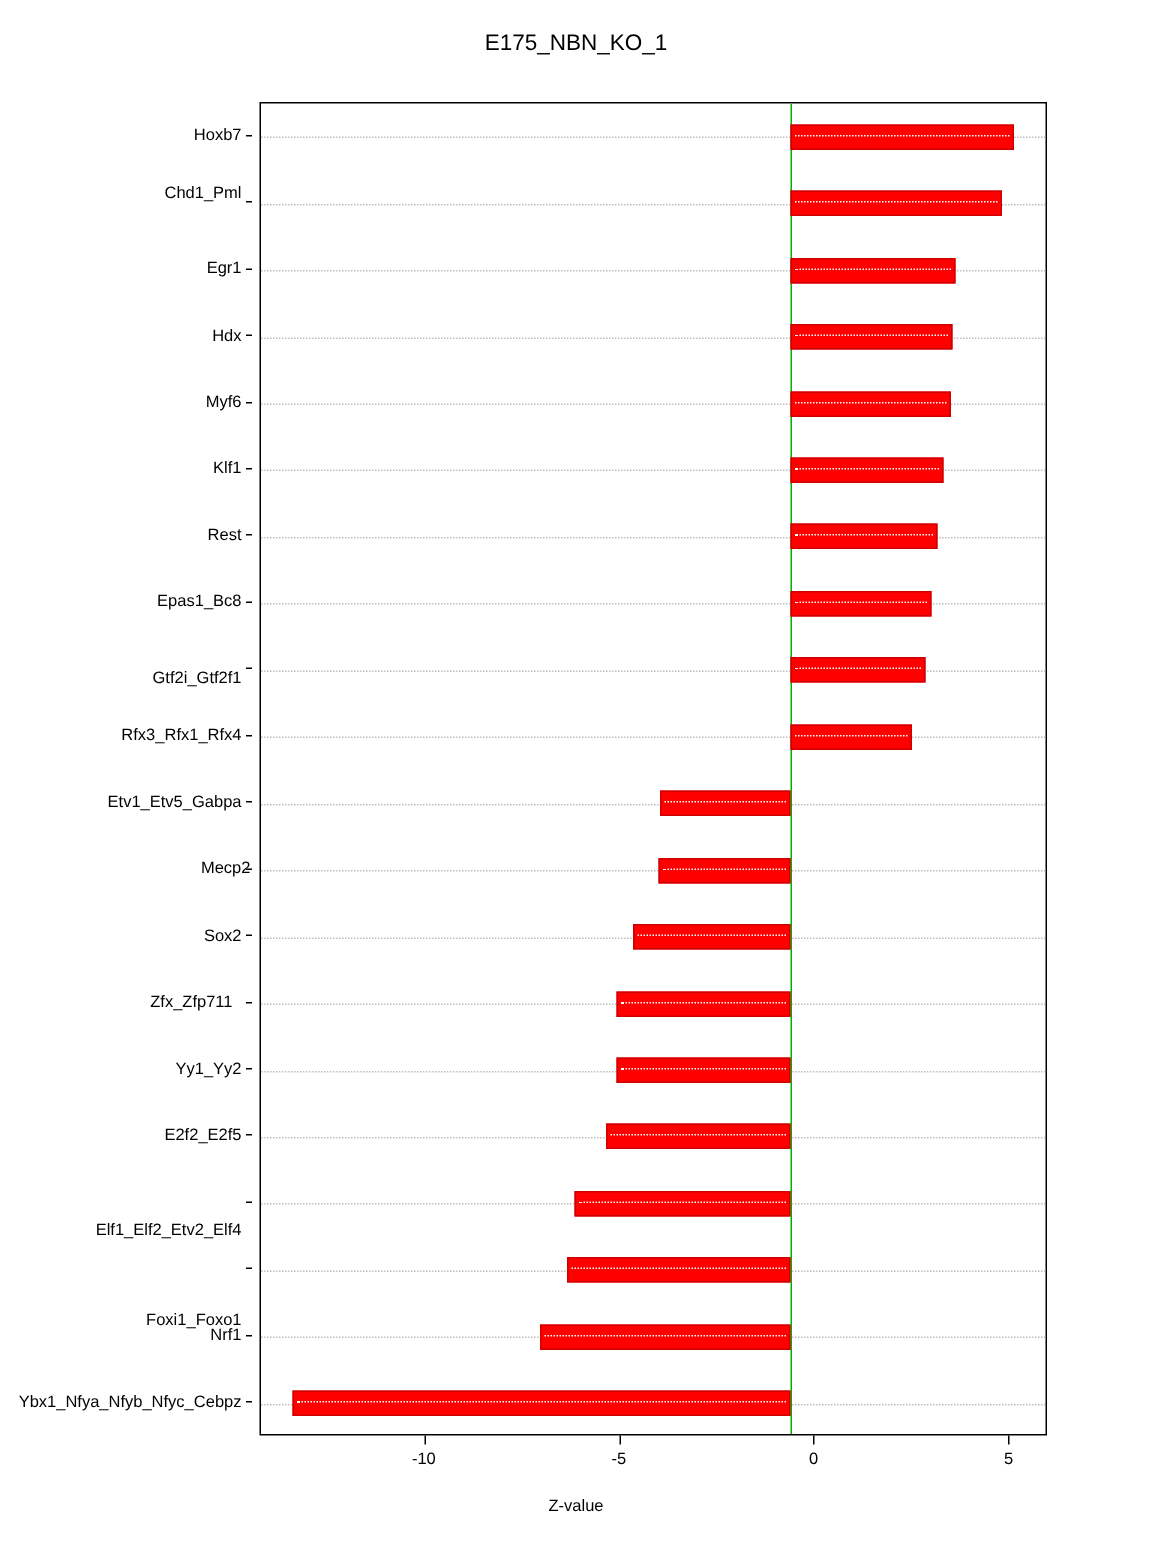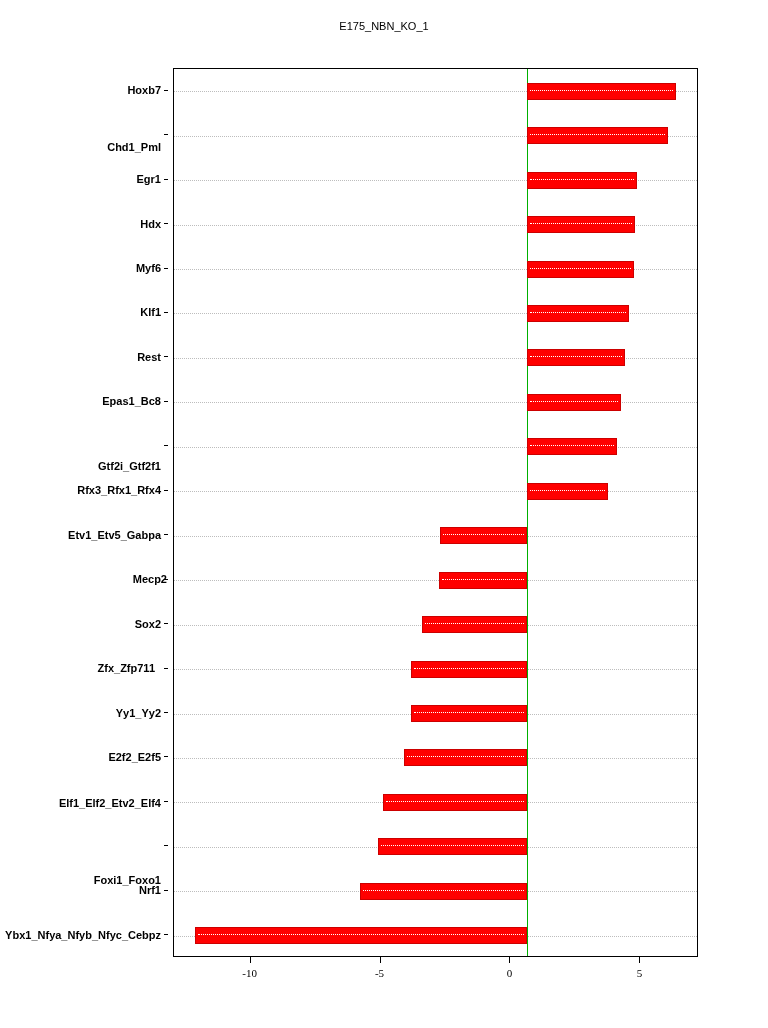--- a/index.html
+++ b/index.html
@@ -18,21 +18,21 @@
     position: relative;
     width: 768px;
     height: 1028px;
   }
   #chart-title {
     position: absolute;
     top: 20px;
     left: 0;
     width: 768px;
     text-align: center;
-    font-size: 11px;
+    font-size: 15px;
     color: #000;
   }
   
   #plot-area {
     position: absolute;
     left: 173px;
     top: 68px;
     width: 525px;
     height: 889px;
     border: 1px solid #000000;
@@ -78,42 +78,40 @@
     color: #000;
     white-space: nowrap;
     transform: translateY(-50%);
   }
   #cat-axis {
     position: absolute;
     left: 0;
     top: 68px;
     width: 167px;
     height: 889px;
-    font-weight: bold;
   }
   .tick-mark {
     position: absolute;
     width: 0;
     height: 6px;
     border-left: 1px solid #000;
   }
   .x-tick-label {
     position: absolute;
     font-size: 11px;
     color: #000;
     transform: translateX(-50%);
     white-space: nowrap;
   }
   #x-axis {
     position: absolute;
-    left: 156px;
+    left: 189px;
     top: 957px;
     width: 525px;
     height: 30px;
-    font-family: Liberation Serif, serif;
   }
   #x-axis-title {
     position: absolute;
     top: 998px;
     left: 0;
     width: 768px;
     text-align: center;
     font-size: 11px;
     color: #000;
   }
@@ -121,51 +119,51 @@
 </head>
 <body>
 
 <div id="chart-root">
 
   <div id="chart-title">E175_NBN_KO_1</div>
 
   <div id="cat-axis">
       <div class="cat-label" style="top: 22.225px; right: 6px;">Hoxb7</div>
       <div class="tick-mark" style="left: 164px; top: 21.725px; height: 0px; width: 4px; border-left: none; border-top: 1px solid rgb(0, 0, 0);"></div>
-      <div class="cat-label" style="top: 79px; right: 6px;">Chd1_Pml</div>
+      <div class="cat-label" style="top: 61px; right: 6px;">Chd1_Pml</div>
       <div class="tick-mark" style="left: 164px; top: 66.175px; height: 0px; width: 4px; border-left: none; border-top: 1px solid rgb(0, 0, 0);"></div>
       <div class="cat-label" style="top: 111.125px; right: 6px;">Egr1</div>
       <div class="tick-mark" style="left: 164px; top: 110.625px; height: 0px; width: 4px; border-left: none; border-top: 1px solid rgb(0, 0, 0);"></div>
       <div class="cat-label" style="top: 155.575px; right: 6px;">Hdx</div>
       <div class="tick-mark" style="left: 164px; top: 155.075px; height: 0px; width: 4px; border-left: none; border-top: 1px solid rgb(0, 0, 0);"></div>
       <div class="cat-label" style="top: 200.025px; right: 6px;">Myf6</div>
       <div class="tick-mark" style="left: 164px; top: 199.525px; height: 0px; width: 4px; border-left: none; border-top: 1px solid rgb(0, 0, 0);"></div>
       <div class="cat-label" style="top: 244.475px; right: 6px;">Klf1</div>
       <div class="tick-mark" style="left: 164px; top: 243.975px; height: 0px; width: 4px; border-left: none; border-top: 1px solid rgb(0, 0, 0);"></div>
       <div class="cat-label" style="top: 288.925px; right: 6px;">Rest</div>
       <div class="tick-mark" style="left: 164px; top: 288.425px; height: 0px; width: 4px; border-left: none; border-top: 1px solid rgb(0, 0, 0);"></div>
       <div class="cat-label" style="top: 333.375px; right: 6px;">Epas1_Bc8</div>
       <div class="tick-mark" style="left: 164px; top: 332.875px; height: 0px; width: 4px; border-left: none; border-top: 1px solid rgb(0, 0, 0);"></div>
-      <div class="cat-label" style="top: 398px; right: 6px; text-align: right;">Gtf2i_Gtf2f1</div>
+      <div class="cat-label" style="top: 384px; right: 6px; text-align: right;">Gtf2i_Gtf2f1</div>
       <div class="tick-mark" style="left: 164px; top: 377.325px; height: 0px; width: 4px; border-left: none; border-top: 1px solid rgb(0, 0, 0);"></div>
       <div class="cat-label" style="top: 422.275px; right: 6px;">Rfx3_Rfx1_Rfx4</div>
       <div class="tick-mark" style="left: 164px; top: 421.775px; height: 0px; width: 4px; border-left: none; border-top: 1px solid rgb(0, 0, 0);"></div>
       <div class="cat-label" style="top: 466.725px; right: 6px; text-align: center;">Etv1_Etv5_Gabpa</div>
       <div class="tick-mark" style="left: 164px; top: 466.225px; height: 0px; width: 4px; border-left: none; border-top: 1px solid rgb(0, 0, 0);"></div>
       <div class="cat-label" style="top: 511.175px; right: 0;">Mecp2</div>
       <div class="tick-mark" style="left: 164px; top: 510.675px; height: 0px; width: 4px; border-left: none; border-top: 1px solid rgb(0, 0, 0);"></div>
       <div class="cat-label" style="top: 555.625px; right: 6px;">Sox2</div>
       <div class="tick-mark" style="left: 164px; top: 555.125px; height: 0px; width: 4px; border-left: none; border-top: 1px solid rgb(0, 0, 0);"></div>
       <div class="cat-label" style="top: 600.075px; right: 12px;">Zfx_Zfp711</div>
       <div class="tick-mark" style="left: 164px; top: 599.575px; height: 0px; width: 4px; border-left: none; border-top: 1px solid rgb(0, 0, 0);"></div>
       <div class="cat-label" style="top: 644.525px; right: 6px;">Yy1_Yy2</div>
       <div class="tick-mark" style="left: 164px; top: 644.025px; height: 0px; width: 4px; border-left: none; border-top: 1px solid rgb(0, 0, 0);"></div>
       <div class="cat-label" style="top: 688.975px; right: 6px;">E2f2_E2f5</div>
       <div class="tick-mark" style="left: 164px; top: 688.475px; height: 0px; width: 4px; border-left: none; border-top: 1px solid rgb(0, 0, 0);"></div>
-      <div class="cat-label" style="top: 735px; right: 6px; margin-left: 12px;">Elf1_Elf2_Etv2_Elf4</div>
+      <div class="cat-label" style="top: 752px; right: 6px; margin-left: 12px;">Elf1_Elf2_Etv2_Elf4</div>
       <div class="tick-mark" style="left: 164px; top: 732.925px; height: 0px; width: 4px; border-left: none; border-top: 1px solid rgb(0, 0, 0);"></div>
       <div class="cat-label" style="top: 812px; right: 6px;">Foxi1_Foxo1</div>
       <div class="tick-mark" style="left: 164px; top: 777.375px; height: 0px; width: 4px; border-left: none; border-top: 1px solid rgb(0, 0, 0);"></div>
       <div class="cat-label" style="top: 822.325px; right: 6px;">Nrf1</div>
       <div class="tick-mark" style="left: 164px; top: 821.825px; height: 0px; width: 4px; border-left: none; border-top: 1px solid rgb(0, 0, 0);"></div>
       <div class="cat-label" style="top: 866.775px; right: 6px;">Ybx1_Nfya_Nfyb_Nfyc_Cebpz</div>
       <div class="tick-mark" style="left: 164px; top: 866.275px; height: 0px; width: 4px; border-left: none; border-top: 1px solid rgb(0, 0, 0);"></div>
     </div>
 
   <div id="plot-area">
@@ -216,14 +214,15 @@
       <div class="tick-mark" style="left: 93.5644px; top: 0px;"></div>
       <div class="x-tick-label" style="left: 93.5644px; top: 10px;">-10</div>
       <div class="tick-mark" style="left: 223.515px; top: 0px;"></div>
       <div class="x-tick-label" style="left: 223.515px; top: 10px;">-5</div>
       <div class="tick-mark" style="left: 353.465px; top: 0px;"></div>
       <div class="x-tick-label" style="left: 353.465px; top: 10px;">0</div>
       <div class="tick-mark" style="left: 483.416px; top: 0px;"></div>
       <div class="x-tick-label" style="left: 483.416px; top: 10px;">5</div>
     </div>
 
+  <div id="x-axis-title">Z-value</div>
 
 </div>
 
 </body></html>

